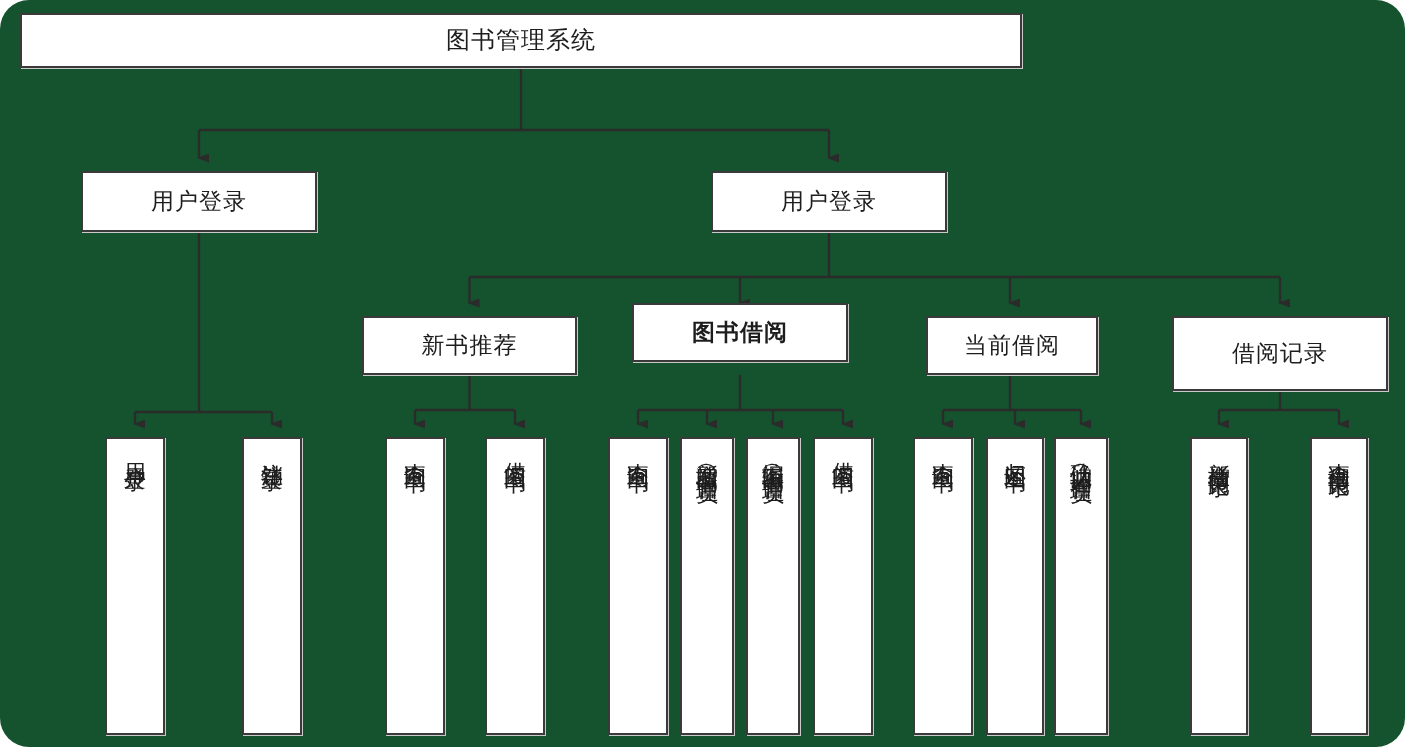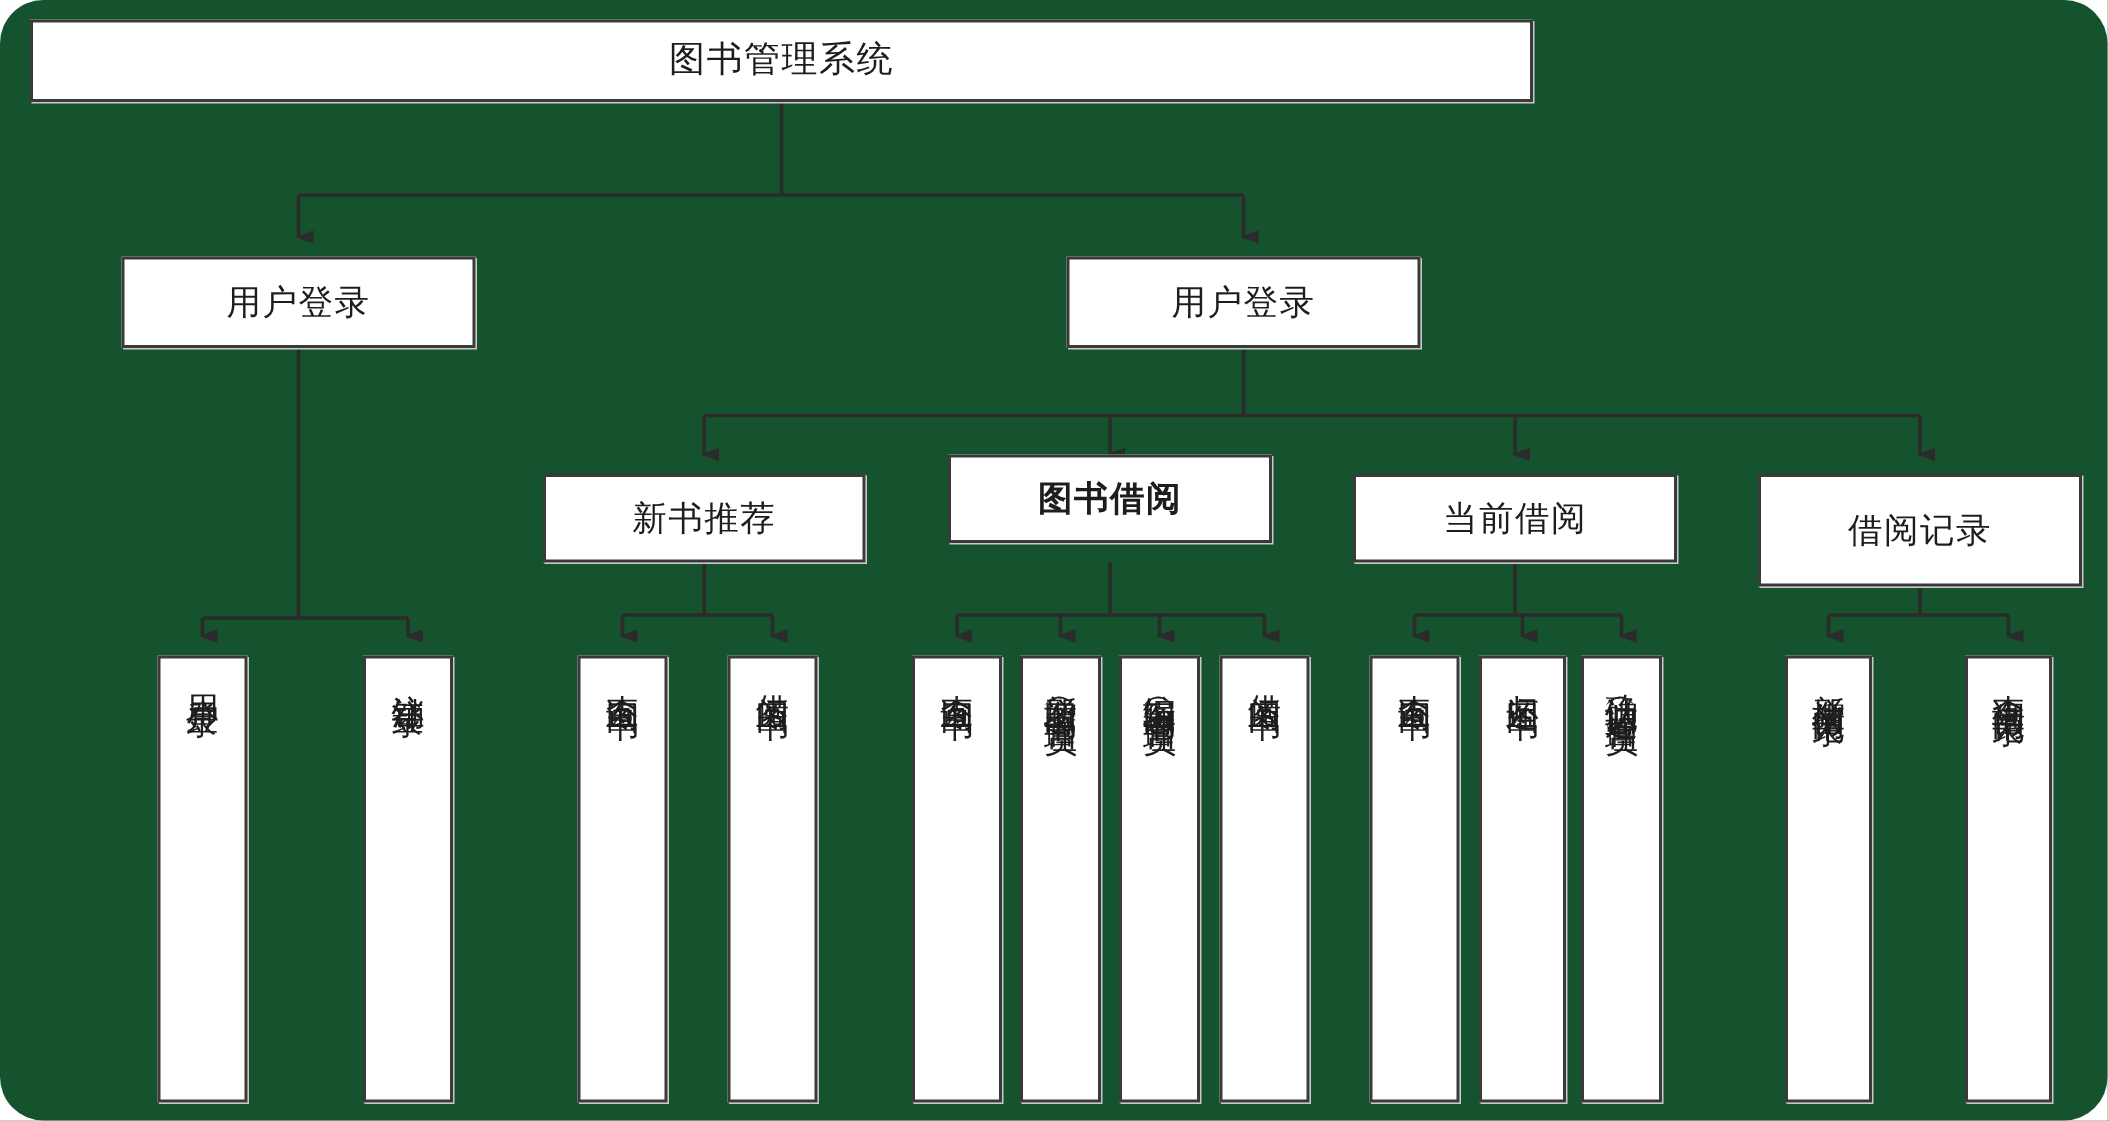--- a/index.html
+++ b/index.html
@@ -136,21 +136,21 @@
       </div>
       <div class="node-box level-2" style="left: 711px; top: 171px; width: 236px; height: 61px;">
         <span class="node-label">用户登录</span>
       </div>
       <div class="node-box level-3" style="left: 362px; top: 316px; width: 215px; height: 59px;">
         <span class="node-label">新书推荐</span>
       </div>
       <div class="node-box level-3" style="left: 632px; top: 303px; width: 216px; height: 59px; font-weight: bold;">
         <span class="node-label">图书借阅</span>
       </div>
-      <div class="node-box level-3" style="left: 902px; top: 316px; width: 216px; height: 59px;">
+      <div class="node-box level-3" style="left: 926px; top: 316px; width: 172px; height: 59px;">
         <span class="node-label">当前借阅</span>
       </div>
       <div class="node-box level-3" style="left: 1172px; top: 316px; width: 216px; height: 75px;">
         <span class="node-label">借阅记录</span>
       </div>
       <div class="node-box level-4 leaf" style="left: 105px; top: 437px; width: 60px; height: 298px;">
         <span class="node-label">用户登录</span>
       </div>
       <div class="node-box level-4 leaf" style="left: 242px; top: 437px; width: 60px; height: 298px;">
         <span class="node-label">注销登录</span>

